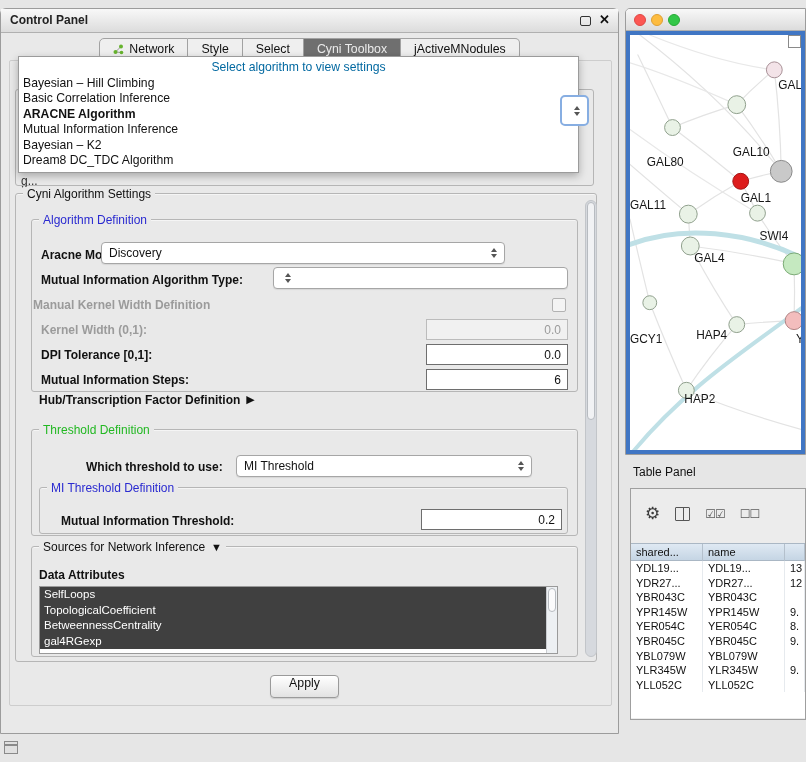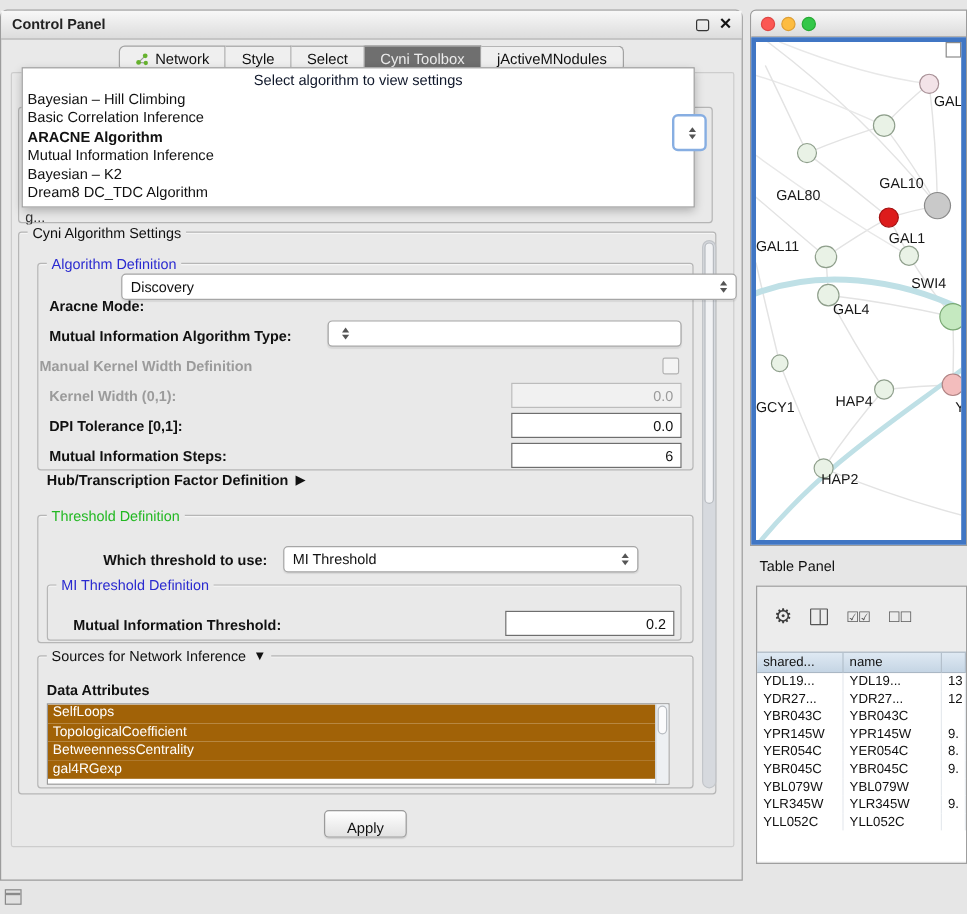--- a/index.html
+++ b/index.html
@@ -17,21 +17,21 @@
   .seg-bar{position:absolute;left:0;right:0;display:flex;justify-content:center}
   .seg{display:flex;align-items:center;gap:5px;padding:3px 13px;font-size:12.3px;background:#efefef;
        border:1px solid #a2a2a2;border-left:none;white-space:nowrap}
   .seg:first-child{border-left:1px solid #a2a2a2;border-radius:5px 0 0 5px}
   .seg:last-child{border-radius:0 5px 5px 0}
   .seg.sel{background:#6f6f6f;color:#ececec}
   .neticon{display:inline-flex;width:11px;height:11px}
   .dd{position:absolute;background:#fff;border:1px solid #9b9b9b;box-shadow:0 3px 8px rgba(0,0,0,.28);
       z-index:30;padding:3px 0}
   .dd-item{font-size:12.2px;line-height:15.5px;padding:0 4px;white-space:nowrap}
-  .dd-item.ph{color:#0f172a;text-align:center}
+  .dd-item.ph{color:#0369a1;text-align:center}
   .dd-item.ddsel{font-weight:bold}
   .fragment{position:absolute;border:1px solid #b5b5b5;border-radius:3px;z-index:1;background:#e9e9e9}
   .bluefrag{position:absolute;z-index:40;background:#fff;border:2px solid #87aee2;border-radius:5px;
             display:flex;flex-direction:column;align-items:center;justify-content:center;gap:2px}
   .groupbox{position:absolute;border:1px solid #b6b6b6;border-radius:3px;
             box-shadow:inset 0 1px 0 rgba(255,255,255,.55)}
   .gtitle{position:absolute;background:#e9e9e9;padding:0 4px;font-size:12px;white-space:nowrap;z-index:2}
   .blue{color:#2a2ad0}.green{color:#22b822}
   .blbl{position:absolute;font-weight:bold;font-size:12px;white-space:nowrap}
   .dis{color:#9b9b9b}
@@ -43,26 +43,26 @@
   .arrows .up{border-left:3.5px solid transparent;border-right:3.5px solid transparent;border-bottom:4px solid #555}
   .arrows .dn{border-left:3.5px solid transparent;border-right:3.5px solid transparent;border-top:4px solid #555}
   .tfield{position:absolute;height:21px;background:#fff;border:1px solid #6e6e6e;display:flex;align-items:center;
           justify-content:flex-end;padding:0 6px;font-size:12px}
   .tfield.dis{background:#f1f1f1;border-color:#bcbcbc;color:#9b9b9b}
   .checkbox{position:absolute;width:14px;height:14px;background:#f4f4f4;border:1px solid #b2b2b2;border-radius:2px}
   .tri{font-size:11px;margin-left:6px}
   .sbar{position:absolute;background:#d6d9de;border:1px solid #c2c5c9;border-radius:6px}
   .sthumb{position:absolute;left:1px;right:1px;background:#f1f2f4;border:1px solid #b7bbc0;border-radius:5px}
   .attr-list{position:absolute;background:#fff;border:1px solid #9a9a9a;overflow:hidden}
-  .attr-row{height:15.5px;line-height:15.5px;padding:0 4px;background:#a16207;color:#fff;
+  .attr-row{height:15.5px;line-height:15.5px;padding:0 4px;background:#404040;color:#fff;
             font-size:11.5px;width:calc(100% - 11px);white-space:nowrap;overflow:hidden}
   .list-sbar{position:absolute;top:0;right:0;bottom:0;width:11px;background:#edf0f3;border-left:1px solid #c9ccd0}
   .list-thumb{position:absolute;left:1px;right:1px;top:1px;height:24px;background:#fbfbfc;border:1px solid #b7bbc0;border-radius:4px}
   .btn{position:absolute;background:linear-gradient(#ffffff,#e2e2e2);border:1px solid #9a9a9a;border-radius:4px;
-       font-size:12.3px;display:flex;align-items:flex-end;justify-content:center;box-shadow:0 1px 1px rgba(0,0,0,.12)}
+       font-size:12.3px;display:flex;align-items:flex-start;justify-content:center;box-shadow:0 1px 1px rgba(0,0,0,.12)}
   
   #net-window{position:absolute;left:625px;top:8px;width:181px;height:447px;background:#e9e9e9;
               border:1px solid #9c9c9c;border-radius:5px 0 0 0}
   #net-window .tbar{height:22px;border-radius:4px 0 0 0}
   .light{position:absolute;top:5px;width:12px;height:12px;border-radius:50%}
   #net-canvas{position:absolute;left:0;right:0;top:22px;bottom:0;background:#fff;border:4px solid #4076c4;overflow:hidden}
   #net-svg{display:block}
   #net-svg text{font:12px "Liberation Sans",sans-serif;fill:#161616}
   .overviewbox{position:absolute;right:0;top:0;width:13px;height:13px;background:#fff;border:1px solid #8a8a8a}
   
@@ -148,21 +148,21 @@
     <span class="gtitle" style="left:22px;top:178px">Cyni Algorithm Settings</span>
 
     <div class="sbar" style="left:584px;top:191px;width:12px;height:457px">
       <div class="sthumb" style="top:1px;height:218px"></div>
     </div>
 
     <div class="groupbox" style="left:30px;top:210px;width:547px;height:173px"></div>
     <span class="gtitle blue" style="left:38px;top:204px">Algorithm Definition</span>
 
     <span class="blbl" style="left:40px;top:239px">Aracne Mode:</span>
-    <div class="combo" style="left:100px;top:219px;width:513px">
+    <div class="combo" style="left:100px;top:233px;width:404px">
       <span class="combo-val">Discovery</span>
       <span class="arrows">
           <i class="up"></i>
           <i class="dn"></i>
         </span>
     </div>
 
     <span class="blbl" style="left:40px;top:264px">Mutual Information Algorithm Type:</span>
     <div class="combo" style="left:272px;top:258px;width:295px">
       <span class="arrows">

